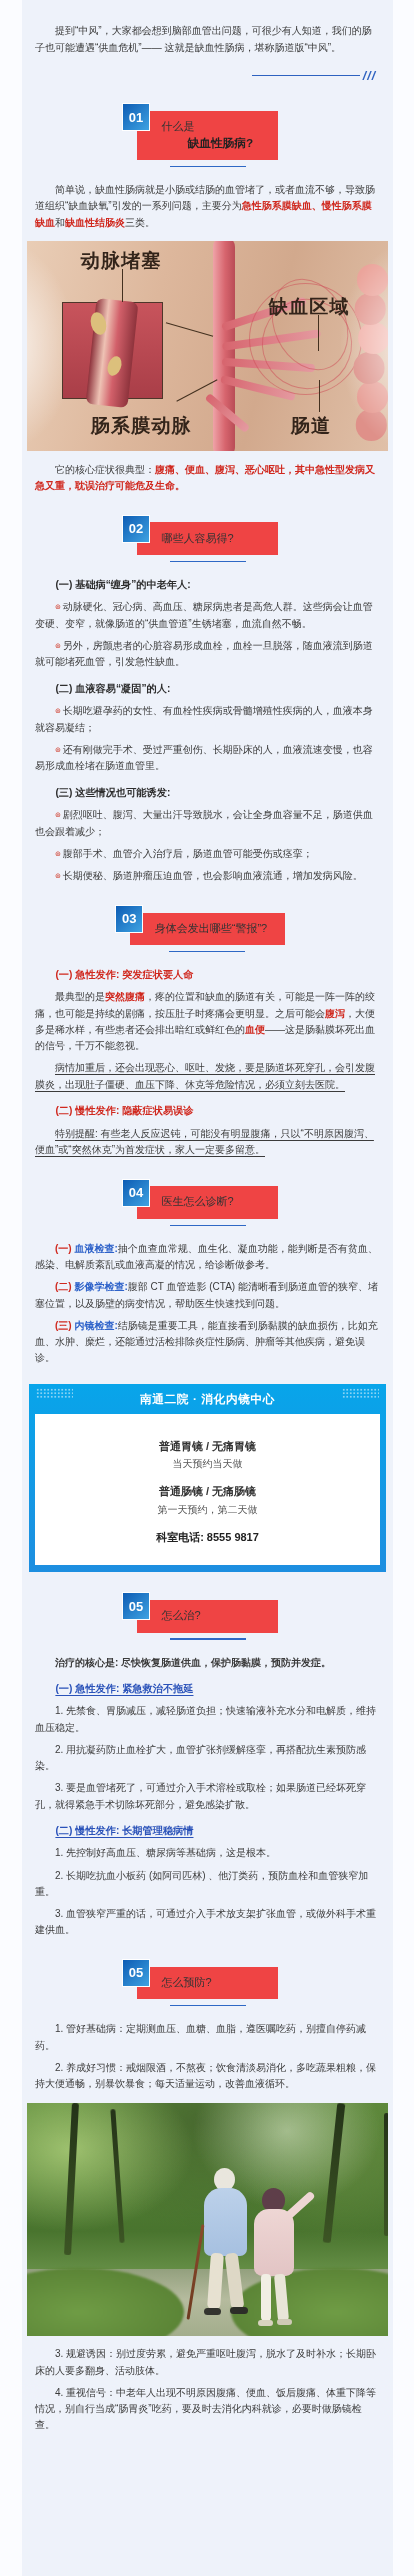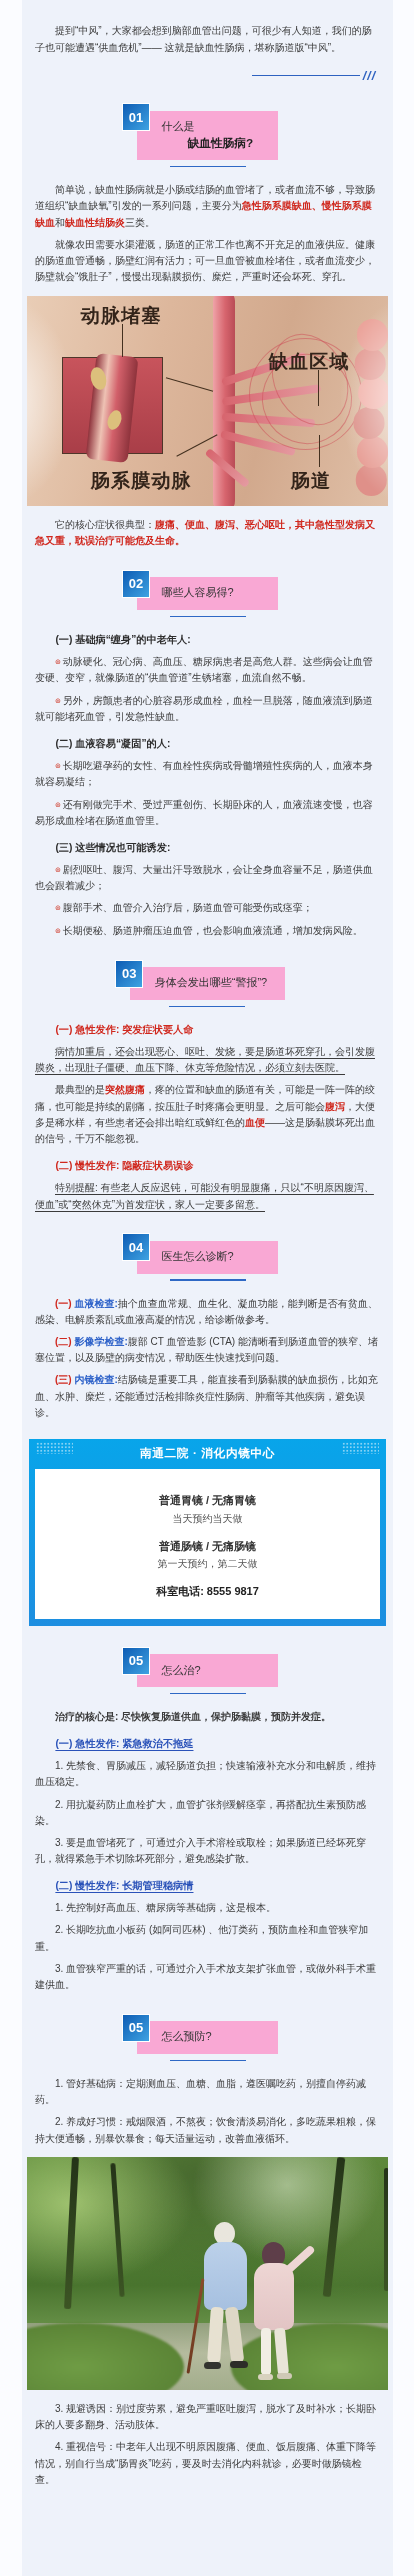--- a/index.html
+++ b/index.html
@@ -16,21 +16,21 @@
   .subhead.red-h{color:#d0281e;}
   .subhead.blue-h{color:#2a52b9;text-decoration:underline;text-underline-offset:2.9px;}
   .bdot{color:#cf3a2a;font-size:7px;margin-right:1.8px;vertical-align:1.2px;font-weight:normal;}
 
   .divider{display:flex;align-items:center;justify-content:flex-end;margin:13px 3.5px 3.5px 0;}
   .divider .dline{width:108px;height:1.2px;background:#2e62c0;}
   .divider .dslash{color:#2e62c0;font-weight:bold;font-style:italic;font-size:12.3px;margin-left:2.9px;letter-spacing:1.2px;}
 
   .sec{display:flex;justify-content:center;margin:28px 0 15px;}
   .sec-inner{position:relative;}
-  .sec-box{background:#f9a8d4;padding:8.2px 17.5px 8.8px 24.5px;min-width:99px;}
+  .sec-box{background:#ef4444;padding:8.2px 17.5px 8.8px 24.5px;min-width:99px;}
   .sec-num{position:absolute;left:-15px;top:-7.6px;width:26px;height:26px;background:linear-gradient(135deg,#0d5cb4,#3fa3e2);border:1.8px solid #ffffff;color:#fff;font-weight:bold;font-size:13px;display:flex;align-items:center;justify-content:center;}
   .sec-t1{font-size:11px;color:#333;line-height:15.8px;}
   .sec-t2{font-size:11.7px;font-weight:bold;color:#222;line-height:16.3px;padding-left:26px;}
   .sec-underline{height:1.2px;background:#2e68c5;width:76px;margin:5.8px auto 0;}
 
   .anatomy{position:relative;height:210px;margin:10.5px -8.2px;background:linear-gradient(105deg,#e9cdb6,#ddb79c 35%,#d2a98d 65%,#e0c0a8);overflow:hidden;}
   .anatomy::before{content:"";position:absolute;left:-29px;top:0;bottom:0;width:76px;background:radial-gradient(ellipse at left,rgba(255,255,255,.85),transparent 72%);}
   .anatomy::after{content:"";position:absolute;right:-29px;top:0;bottom:0;width:76px;background:radial-gradient(ellipse at right,rgba(255,255,255,.8),transparent 72%);}
   .aorta{position:absolute;left:186px;top:-5.8px;width:22px;height:222px;border-radius:11.7px;background:linear-gradient(90deg,#efa3a8,#d7656e 55%,#b94c56);}
   .branch{position:absolute;height:7.6px;border-radius:4.1px;background:linear-gradient(90deg,#d7656e,#e49aa0);}
@@ -122,21 +122,20 @@
       <div class="sec-box">
         <div class="sec-t1">什么是</div>
         <div class="sec-t2">缺血性肠病?</div>
       </div>
       <div class="sec-underline"></div>
     </div>
   </div>
 
   <p class="para"><span>简单说，缺血性肠病就是小肠或结肠的血管堵了，或者血流不够，导致肠道组织“缺血缺氧”引发的一系列问题，主要分为</span><span class="red">急性肠系膜缺血、慢性肠系膜缺血</span><span>和</span><span class="red">缺血性结肠炎</span><span>三类。</span></p>
 
-  <p class="para">就像农田需要水渠灌溉，肠道的正常工作也离不开充足的血液供应。健康的肠道血管通畅，肠壁红润有活力；可一旦血管被血栓堵住，或者血流变少，肠壁就会“饿肚子”，慢慢出现黏膜损伤、糜烂，严重时还会坏死、穿孔。</p>
 
   <div class="anatomy">
     <div class="aorta"></div>
     <div class="branch b1"></div>
     <div class="branch b2"></div>
     <div class="branch b3"></div>
     <div class="branch b4"></div>
     <div class="branch b5"></div>
     <div class="mesh m1"></div>
     <div class="mesh m2"></div>
@@ -187,22 +186,22 @@
     <div class="sec-inner">
       <div class="sec-num">03</div>
       <div class="sec-box">
         <div class="sec-t1">身体会发出哪些“警报”?</div>
       </div>
       <div class="sec-underline"></div>
     </div>
   </div>
 
   <p class="subhead red-h">(一) 急性发作: 突发症状要人命</p>
+  <p class="para"><span>最典型的是</span><span class="red">突然腹痛</span><span>，疼的位置和缺血的肠道有关，可能是一阵一阵的绞痛，也可能是持续的剧痛，按压肚子时疼痛会更明显。之后可能会</span><span class="red">腹泻</span><span>，大便多是稀水样，有些患者还会排出暗红或鲜红色的</span><span class="red">血便</span><span>——这是肠黏膜坏死出血的信号，千万不能忽视。</span></p>
   <p class="para underlined">病情加重后，还会出现恶心、呕吐、发烧，要是肠道坏死穿孔，会引发腹膜炎，出现肚子僵硬、血压下降、休克等危险情况，必须立刻去医院。</p>
-  <p class="para"><span>最典型的是</span><span class="red">突然腹痛</span><span>，疼的位置和缺血的肠道有关，可能是一阵一阵的绞痛，也可能是持续的剧痛，按压肚子时疼痛会更明显。之后可能会</span><span class="red">腹泻</span><span>，大便多是稀水样，有些患者还会排出暗红或鲜红色的</span><span class="red">血便</span><span>——这是肠黏膜坏死出血的信号，千万不能忽视。</span></p>
 
   <p class="subhead red-h">(二) 慢性发作: 隐蔽症状易误诊</p>
   <p class="para underlined">特别提醒: 有些老人反应迟钝，可能没有明显腹痛，只以“不明原因腹泻、便血”或“突然休克”为首发症状，家人一定要多留意。</p>
 
   <div class="sec">
     <div class="sec-inner">
       <div class="sec-num">04</div>
       <div class="sec-box">
         <div class="sec-t1">医生怎么诊断?</div>
       </div>

